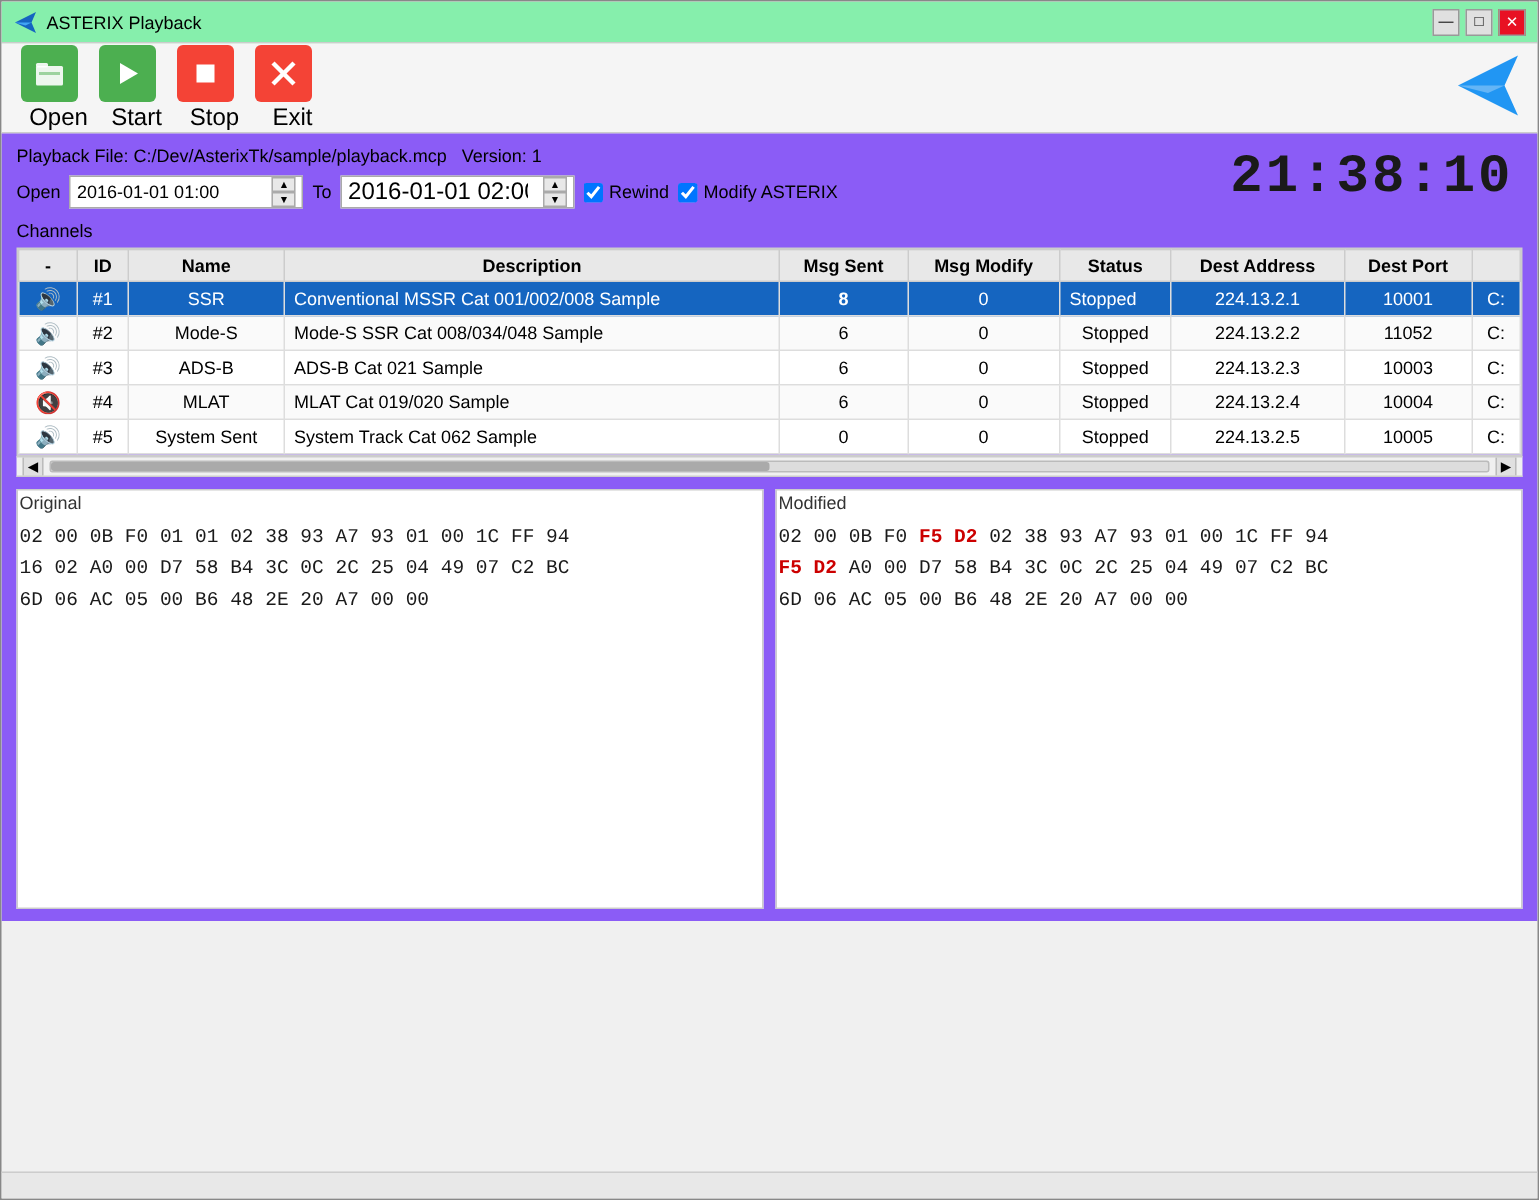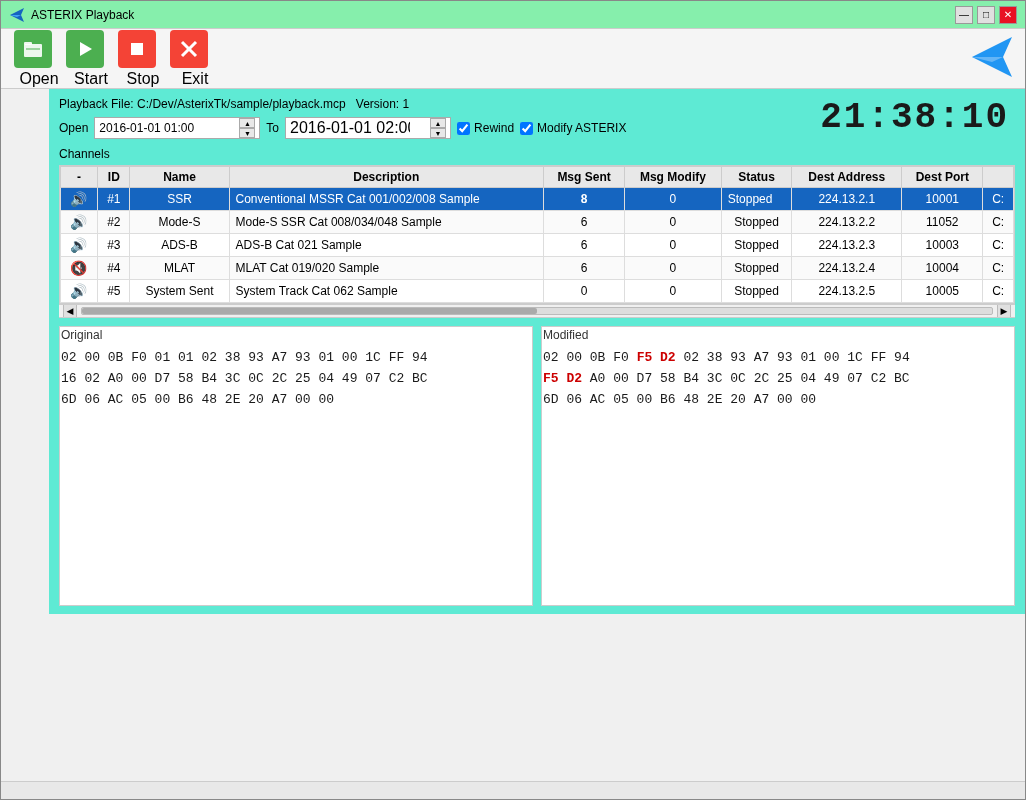--- a/index.html
+++ b/index.html
@@ -75,23 +75,22 @@
       padding-left: 12px;
     }
     .btn-open { background: #4caf50; color: white; }
     .btn-start { background: #4caf50; color: white; }
     .btn-stop { background: #f44336; color: white; }
     .btn-exit { background: #f44336; color: white; }
     .logo-area {
       margin-left: auto;
     }
     .main-content {
-      background: #5eead4;
+      background: #8b5cf6;
       padding: 8px 10px;
-      margin-left: 48px;
     }
     .info-bar {
       font-size: 12px;
       margin-bottom: 6px;
       font-weight: 500;
     }
     .controls-bar {
       display: flex;
       align-items: center;
       gap: 6px;
@@ -100,21 +99,21 @@
     }
     .controls-bar label { font-weight: 500; }
     .date-input {
       border: 1px solid #aaa;
       padding: 2px 4px;
       background: white;
       font-size: 12px;
       height: 22px;
       display: flex;
       align-items: center;
-      gap: 20px;
+      gap: 10px;
     }
     .date-input input {
       border: none;
       outline: none;
       font-size: 12px;
       width: 130px;
     }
     .spinner-btns {
       display: flex;
       flex-direction: column;

